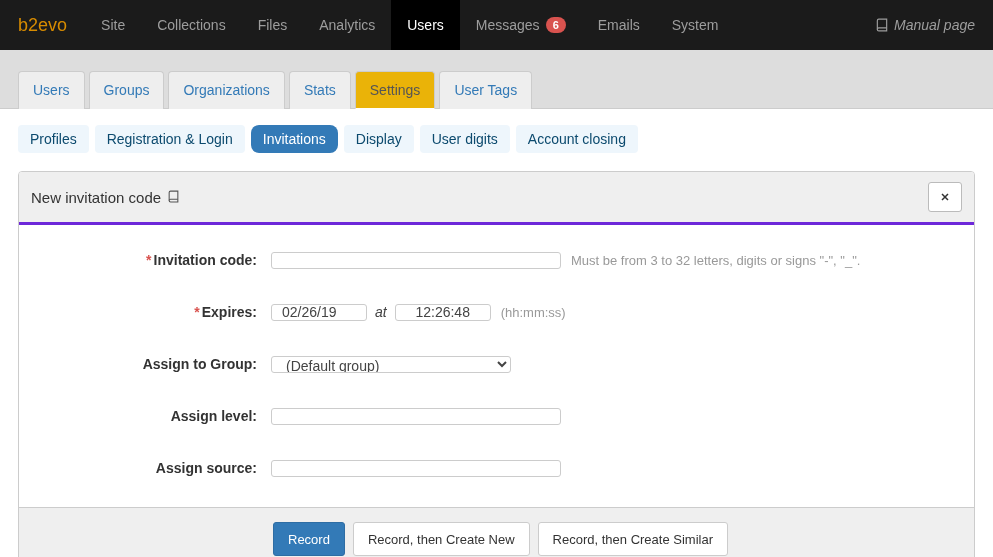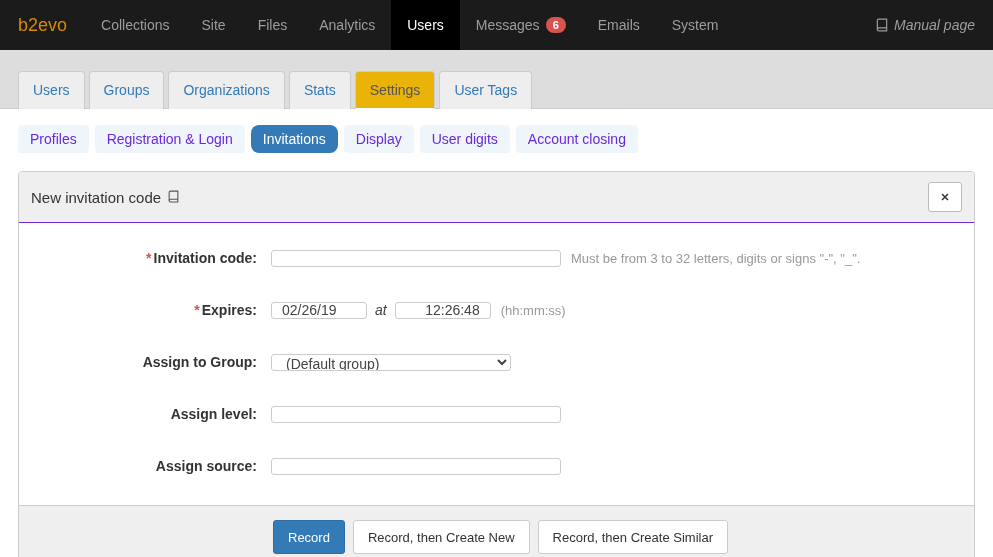--- a/index.html
+++ b/index.html
@@ -89,40 +89,40 @@
     padding: 16px 18px 0 18px;
     background: #fff;
   }
   .pills {
     display: flex;
     gap: 6px;
     margin-bottom: 18px;
   }
   .pill {
     background: #eef6fc;
-    color: #6d28d9;
+    color: #0c4a6e;
     padding: 6px 12px;
     border-radius: 4px;
     cursor: pointer;
     font-size: 14px;
   }
   .pill.active {
     background: #337ab7;
     color: #fff;
     border-radius: 8px;
   }
   
   .panel {
     border: 1px solid #ccc;
     border-radius: 4px;
     overflow: hidden;
   }
   .panel-header {
     background: #efefef;
-    border-bottom: 1px solid #6d28d9;
+    border-bottom: 3px solid #6d28d9;
     padding: 10px 12px;
     display: flex;
     align-items: center;
     color: #333;
     font-size: 15px;
     justify-content: space-between;
   }
   .panel-header .title { flex: 0 0 auto; }
   .panel-header .hflex { flex: 1; }
   .close-btn {
@@ -159,21 +159,21 @@
     height: 17px;
     border: 1px solid #ccc;
     border-radius: 3px;
     padding: 0 10px;
     font-size: 14px;
     color: #444;
     background: #fff;
   }
   input.wide { width: 290px; }
   input.date { width: 96px; text-align: left; }
-  input.time { width: 96px; text-align: right; }
+  input.time { width: 96px; text-align: center; }
   select.group { width: 240px; color: #444; }
   .helper {
     color: #999;
     margin-left: 10px;
     font-size: 13px;
   }
   .at {
     margin: 0 8px;
     color: #444;
     font-style: italic;
@@ -208,22 +208,22 @@
     border: 1px solid #ccc;
   }
   .icon-book-sm { margin-left: 6px; color:#555; }
 </style>
 </head>
 <body>
 
 <div class="topnav">
   <div class="brand">b2evo</div>
 
+  <div class="nav-item">Site</div>
   <div class="nav-item">Collections</div>
-  <div class="nav-item">Site</div>
   <div class="nav-item">Files</div>
   <div class="nav-item">Analytics</div>
   <div class="nav-item active">Users</div>
   <div class="nav-item">
     <span>Messages</span>
     <span class="badge">6</span>
   </div>
   <div class="nav-item">Emails</div>
   <div class="nav-item">System</div>
 

